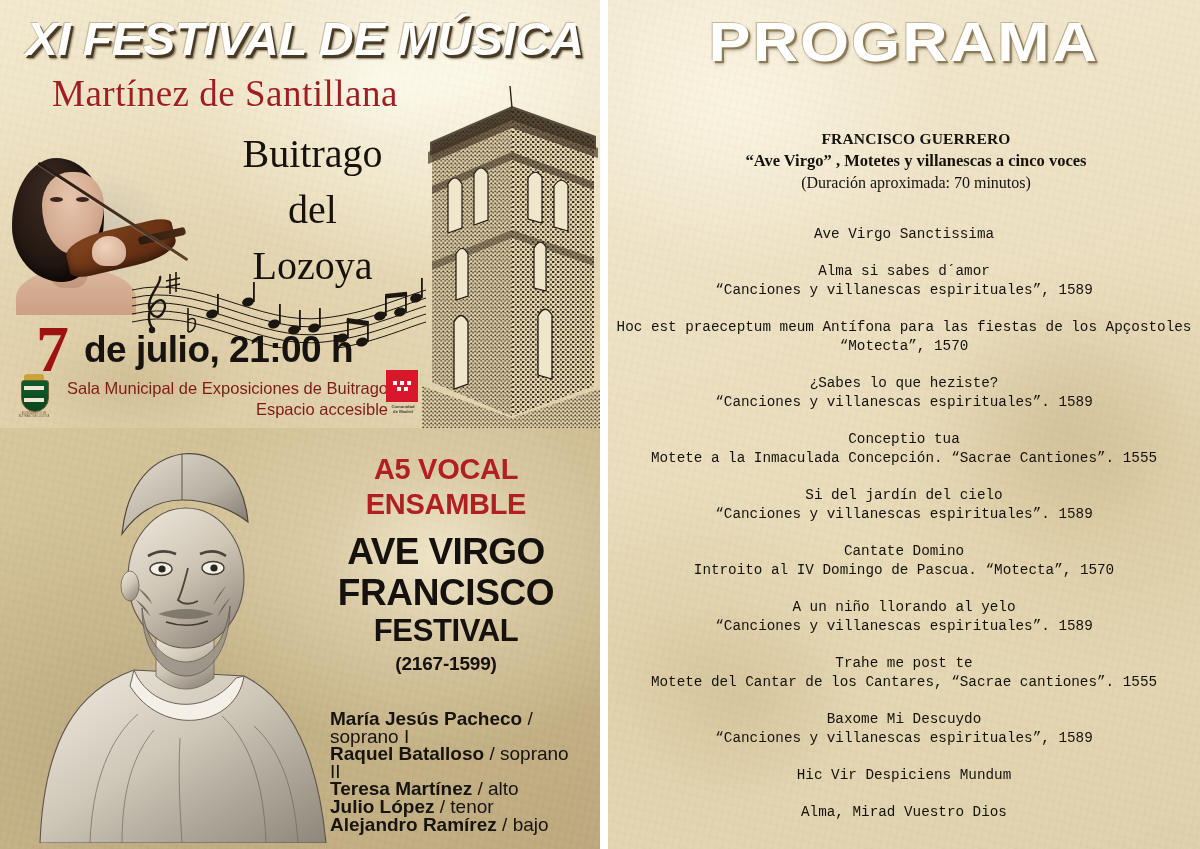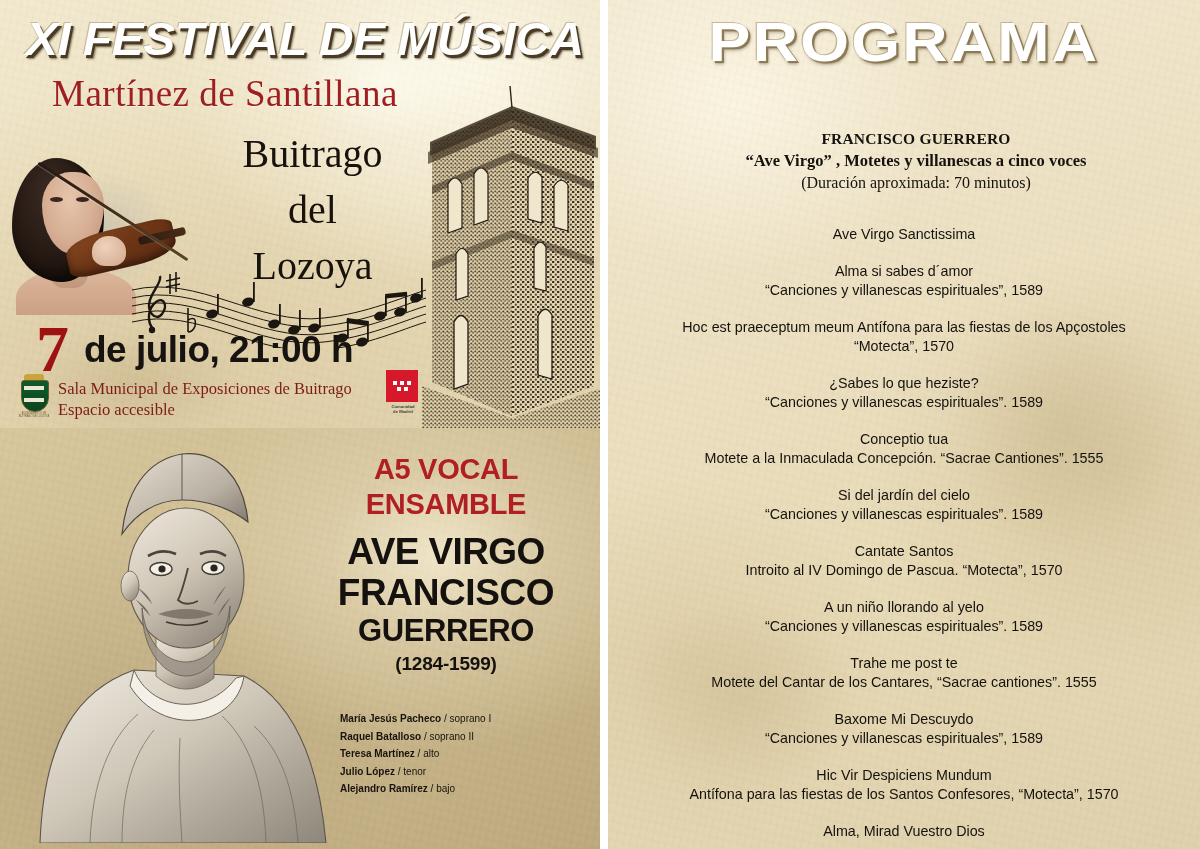--- a/index.html
+++ b/index.html
@@ -66,22 +66,22 @@
     background:radial-gradient(ellipse at 40% 35%,#f0d2bb,#cfa display);background:radial-gradient(ellipse at 40% 35%,#f0d2bb,#cfa88d);}
 
   
   .staff{position:absolute;left:128px;top:268px;width:300px;height:80px;}
 
   
   .date-7{position:absolute;left:36px;top:316px;font-family:"Liberation Serif",serif;font-weight:bold;
     font-size:66px;line-height:66px;color:#9e1212;}
   .date-text{position:absolute;left:84px;top:330px;font-family:"Liberation Sans",sans-serif;font-weight:bold;
     font-size:37px;line-height:40px;color:#161310;letter-spacing:-.5px;}
-  .venue{position:absolute;left:58px;top:378px;width:330px;text-align:left;
-    font-family:Liberation Serif, serif;font-size:16.5px;line-height:21px;color:#7d1c16;}
+  .venue{position:absolute;left:58px;top:378px;width:330px;text-align:right;
+    font-family:Liberation Sans, sans-serif;font-size:16.5px;line-height:21px;color:#7d1c16;}
 
   
   .crest{position:absolute;left:17px;top:372px;width:34px;height:50px;}
   .crest .shield{position:absolute;left:4px;top:8px;width:26px;height:30px;border-radius:3px 3px 14px 14px;
     background:linear-gradient(180deg,#0e5c2a,#0a4520);border:1.2px solid #6d5a2c;}
   .crest .crown{position:absolute;left:7px;top:2px;width:20px;height:8px;background:#caa43a;border-radius:3px 3px 0 0;}
   .crest .bar{position:absolute;left:7px;width:20px;height:4px;background:#eee6cf;}
   .crest .capt{position:absolute;left:-2px;top:40px;width:38px;text-align:center;font-size:2.6px;color:#6a5a34;line-height:3.4px;}
 
   
@@ -97,42 +97,42 @@
   .guerrero{position:absolute;left:30px;top:10px;width:330px;height:405px;overflow:hidden;}
   .ens{position:absolute;left:316px;top:24px;width:260px;text-align:center;
     font-family:"Liberation Sans",sans-serif;font-weight:bold;font-size:29px;line-height:35px;
     color:#b01f22;letter-spacing:-.3px;}
   .work{position:absolute;left:306px;top:102px;width:280px;text-align:center;
     font-family:"Liberation Sans",sans-serif;font-weight:bold;color:#14110e;}
   .work .w1{font-size:37px;line-height:44px;letter-spacing:-.6px;}
   .work .w2{font-size:37px;line-height:38px;letter-spacing:-.4px;}
   .work .w3{font-size:31px;line-height:38px;letter-spacing:-.4px;}
   .work .w4{font-size:19px;line-height:28px;letter-spacing:-.2px;}
-  .cast{position:absolute;left:340px;top:282px;width:250px;
-    font-family:"Liberation Sans",sans-serif;font-size:10px;line-height:17.6px;color:#17130f;}
+  .cast{position:absolute;left:330px;top:282px;width:250px;
+    font-family:"Liberation Sans",sans-serif;font-size:19px;line-height:17.6px;color:#17130f;}
   .cast .nm{font-weight:bold;}
 
   
   .program{position:absolute;left:608px;top:0;width:592px;height:849px;overflow:hidden;
     background:
       radial-gradient(ellipse 300px 240px at 22% 12%, rgba(255,250,234,.7), rgba(255,255,255,0) 70%),
       radial-gradient(ellipse 340px 300px at 85% 55%, rgba(198,178,132,.40), rgba(255,255,255,0) 72%),
       radial-gradient(ellipse 300px 260px at 12% 78%, rgba(205,186,142,.38), rgba(255,255,255,0) 70%),
       linear-gradient(162deg,#f3ead2 0%,#ece0c2 35%,#e7dab6 62%,#ded0ab 100%);}
   .prog-title{position:absolute;left:0;top:12px;width:592px;text-align:center;
     font-family:"Liberation Sans",sans-serif;font-weight:bold;font-size:56px;line-height:60px;
     color:#ffffff;letter-spacing:2px;transform:scaleX(1.12);
     text-shadow:2px 2px 0 #8d7b55, 2px 3px 3px rgba(60,46,22,.45), -1px -1px 0 rgba(150,132,92,.5);}
   .prog-head{position:absolute;left:0;top:128px;width:592px;text-align:center;
     font-family:Liberation Serif, serif;color:#15120e;padding-left:12px;}
   .prog-head .h1{font-weight:bold;font-size:15.5px;line-height:21px;letter-spacing:.2px;}
   .prog-head .h2{font-weight:bold;font-size:16.5px;line-height:23px;}
   .prog-head .h3{font-size:16px;line-height:22px;}
   .prog-list{position:absolute;left:0;top:225px;width:592px;}
-  .item{width:100%;text-align:center;margin-bottom:18px;font-family:Liberation Sans, sans-serif;color:#15120e;}
+  .item{width:100%;text-align:center;margin-bottom:18px;font-family:Liberation Mono, monospace;color:#15120e;}
   .item .t{font-size:14.3px;line-height:19px;}
   .item .s{font-size:14.3px;line-height:19px;}
 </style>
 </head>
 <body>
 
 <div class="page">
 
   <div class="poster">
 
@@ -366,22 +366,22 @@
       </div>
 
       <div class="ens">
         <div>A5 VOCAL</div>
         <div>ENSAMBLE</div>
       </div>
 
       <div class="work">
         <div class="w1">AVE VIRGO</div>
         <div class="w2">FRANCISCO</div>
-        <div class="w3">GUERRERO</div>
-        <div class="w4">(1284-1599)</div>
+        <div class="w3">FESTIVAL</div>
+        <div class="w4">(2167-1599)</div>
       </div>
 
       <div class="cast" id="cast-list">
           <div><span class="nm">María Jesús Pacheco</span><span> / soprano I</span></div>
           <div><span class="nm">Raquel Batalloso</span><span> / soprano II</span></div>
           <div><span class="nm">Teresa Martínez</span><span> / alto</span></div>
           <div><span class="nm">Julio López</span><span> / tenor</span></div>
           <div><span class="nm">Alejandro Ramírez</span><span> / bajo</span></div>
         </div>
     </div>
@@ -418,38 +418,37 @@
         </div>
         <div class="item">
           <div class="t">Conceptio tua</div>
           <div class="s">Motete a la Inmaculada Concepción. “Sacrae Cantiones”. 1555</div>
         </div>
         <div class="item">
           <div class="t">Si del jardín del cielo</div>
           <div class="s">“Canciones y villanescas espirituales”. 1589</div>
         </div>
         <div class="item">
-          <div class="t">Cantate Santos</div>
+          <div class="t">Cantate Domino</div>
           <div class="s">Introito al IV Domingo de Pascua. “Motecta”, 1570</div>
         </div>
         <div class="item">
           <div class="t">A un niño llorando al yelo</div>
           <div class="s">“Canciones y villanescas espirituales”. 1589</div>
         </div>
         <div class="item">
           <div class="t">Trahe me post te</div>
           <div class="s">Motete del Cantar de los Cantares, “Sacrae cantiones”. 1555</div>
         </div>
         <div class="item">
           <div class="t">Baxome Mi Descuydo</div>
           <div class="s">“Canciones y villanescas espirituales”, 1589</div>
         </div>
         <div class="item">
           <div class="t">Hic Vir Despiciens Mundum</div>
-          <div class="s">Antífona para las fiestas de los Santos Confesores, “Motecta”, 1570</div>
         </div>
         <div class="item">
           <div class="t">Alma, Mirad Vuestro Dios</div>
         </div>
       </div>
   </div>
 
 </div>
 
 </body></html>

